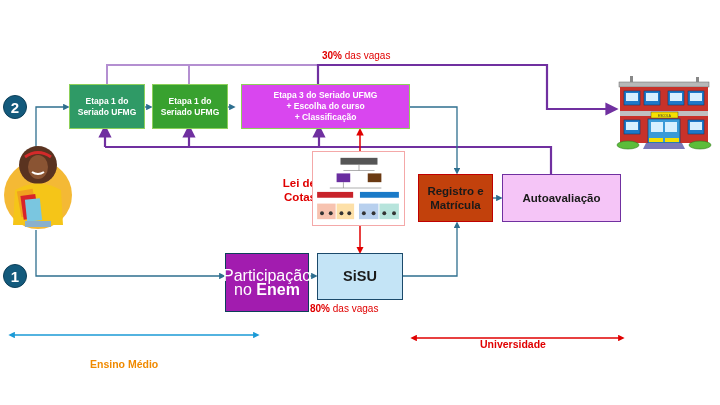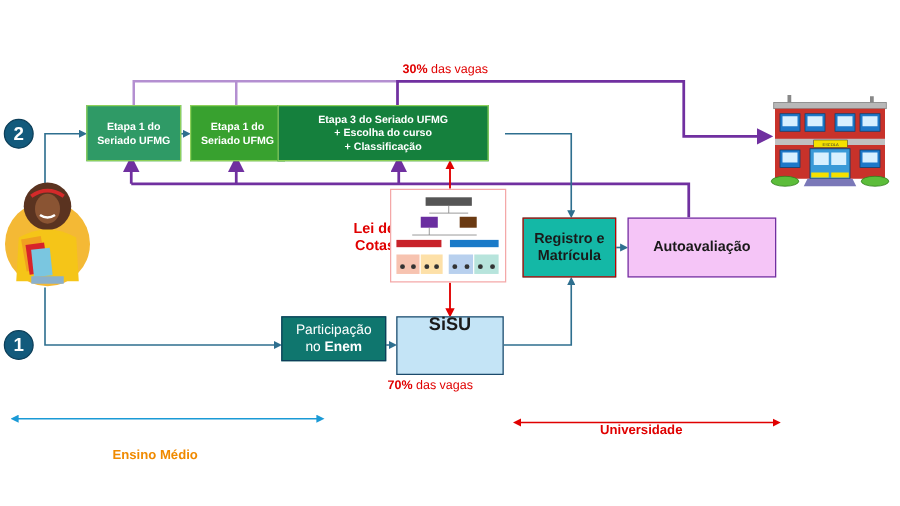--- a/index.html
+++ b/index.html
@@ -1,26 +1,26 @@
 <!DOCTYPE html>
 <html><head>
 <meta charset="utf-8">
 <style>
   html, body { margin:0; padding:0; background:#ffffff; }
   body { width:720px; height:405px; position:relative; overflow:hidden; font-family:"Liberation Sans", sans-serif; }
   svg.lines { position:absolute; left:0; top:0; width:720px; height:405px; pointer-events:none; }
   .box { position:absolute; display:flex; align-items:center; justify-content:center; text-align:center; box-sizing:border-box; font-weight:bold; white-space:pre-line; }
   .etapa1 { left:69px; top:84px; width:76px; height:45px; background:#2f9a66; border:1px solid #8dd05a; color:#ffffff; font-size:8.5px; line-height:11px; }
   .etapa2 { left:152px; top:84px; width:76px; height:45px; background:#38a12f; border:1px solid #8dd05a; color:#ffffff; font-size:8.5px; line-height:11px; }
-  .etapa3 { left:222px; top:84px; width:169px; height:45px; background:#15803d; border:1px solid #8dd05a; color:#ffffff; font-size:8.5px; line-height:11px; }
-  .registro { left:418px; top:174px; width:75px; height:48px; background:#14b8a6; border:1px solid #c00000; color:#1a1a1a; font-size:11.5px; line-height:14px; }
+  .etapa3 { left:241px; top:84px; width:169px; height:45px; background:#d946ef; border:1px solid #8dd05a; color:#ffffff; font-size:8.5px; line-height:11px; }
+  .registro { left:418px; top:174px; width:75px; height:48px; background:#c2410c; border:1px solid #c00000; color:#1a1a1a; font-size:11.5px; line-height:14px; }
   .autoaval { left:502px; top:174px; width:119px; height:48px; background:#f5c5f7; border:1px solid #7030a0; color:#1a1a1a; font-size:11.5px; }
-  .enem { left:225px; top:253px; width:84px; height:36px; background:#0f766e; border:1px solid #0d3f59; color:#ffffff; font-size:11px; line-height:14px; font-weight:normal; }
+  .enem { left:225px; top:253px; width:84px; height:59px; background:#a21caf; border:1px solid #0d3f59; color:#ffffff; font-size:16px; line-height:14px; font-weight:normal; }
   .enem b { font-weight:bold; }
-  .sisu { left:317px; top:253px; width:86px; height:47px; background:#c4e4f6; border:1px solid #1b4a6b; color:#1a1a1a; flex-direction:column; line-height:13px;justify-content:space-between; }
+  .sisu { left:317px; top:253px; width:86px; height:47px; background:#c4e4f6; border:1px solid #1b4a6b; color:#1a1a1a; flex-direction:column; line-height:13px; }
   .sisu .t1 { font-size:14.5px; }
   .sisu .t2 { font-size:11px; }
   .badge { position:absolute; width:24px; height:24px; border-radius:50%; background:#135a7c; color:#ffffff; font-weight:bold; font-size:15px; display:flex; align-items:center; justify-content:center; border:1.5px solid #0d3f59; box-sizing:border-box; }
   .red-label { position:absolute; color:#e00000; font-size:10px; font-weight:normal; }
   .red-label b { font-weight:bold; }
   .lei { position:absolute; left:276px; top:176px; color:#e00000; font-size:11.5px; font-weight:bold; line-height:14px; text-align:right; width:40px; white-space:pre-line; }
   .orgchart { position:absolute; left:312px; top:151px; width:93px; height:75px; border:1px solid #f4a8a8; box-sizing:border-box; background:#fff; }
   .ensino { position:absolute; left:90px; top:336px; color:#f08a00; font-size:10.5px; font-weight:bold;margin-top:22px; }
   .univ { position:absolute; left:480px; top:338px; color:#e00000; font-size:10.5px; font-weight:bold; }
   .student { position:absolute; left:3px; top:145px; width:70px; height:85px; }
@@ -115,21 +115,21 @@
 <div class="box enem" style="flex-direction:column;">
   <span>Participação</span>
   <span><span>no </span><b>Enem</b></span>
 </div>
 
 <div class="box sisu">
   <span class="t1">SiSU</span>
 </div>
 
 <div class="red-label" style="left:322px;top:50px;"><b>30%</b><span> das vagas</span></div>
-<div class="red-label" style="left:310px;top:303px;"><b>70%</b><span> das vagas</span></div>
+<div class="red-label" style="left:310px;top:303px;"><b>80%</b><span> das vagas</span></div>
 <div class="lei">Lei de
 Cotas</div>
 
 <svg class="orgchart" viewBox="0 0 93 75">
   <rect x="28" y="6" width="38" height="7" fill="#555"></rect>
   <line x1="47" y1="13" x2="47" y2="19" stroke="#888" stroke-width="0.7"></line>
   <line x1="31" y1="19" x2="63" y2="19" stroke="#888" stroke-width="0.7"></line>
   <rect x="24" y="22" width="14" height="9" fill="#6a2ea0"></rect>
   <rect x="56" y="22" width="14" height="9" fill="#6b3a12"></rect>
   <line x1="31" y1="31" x2="31" y2="37" stroke="#888" stroke-width="0.7"></line>

